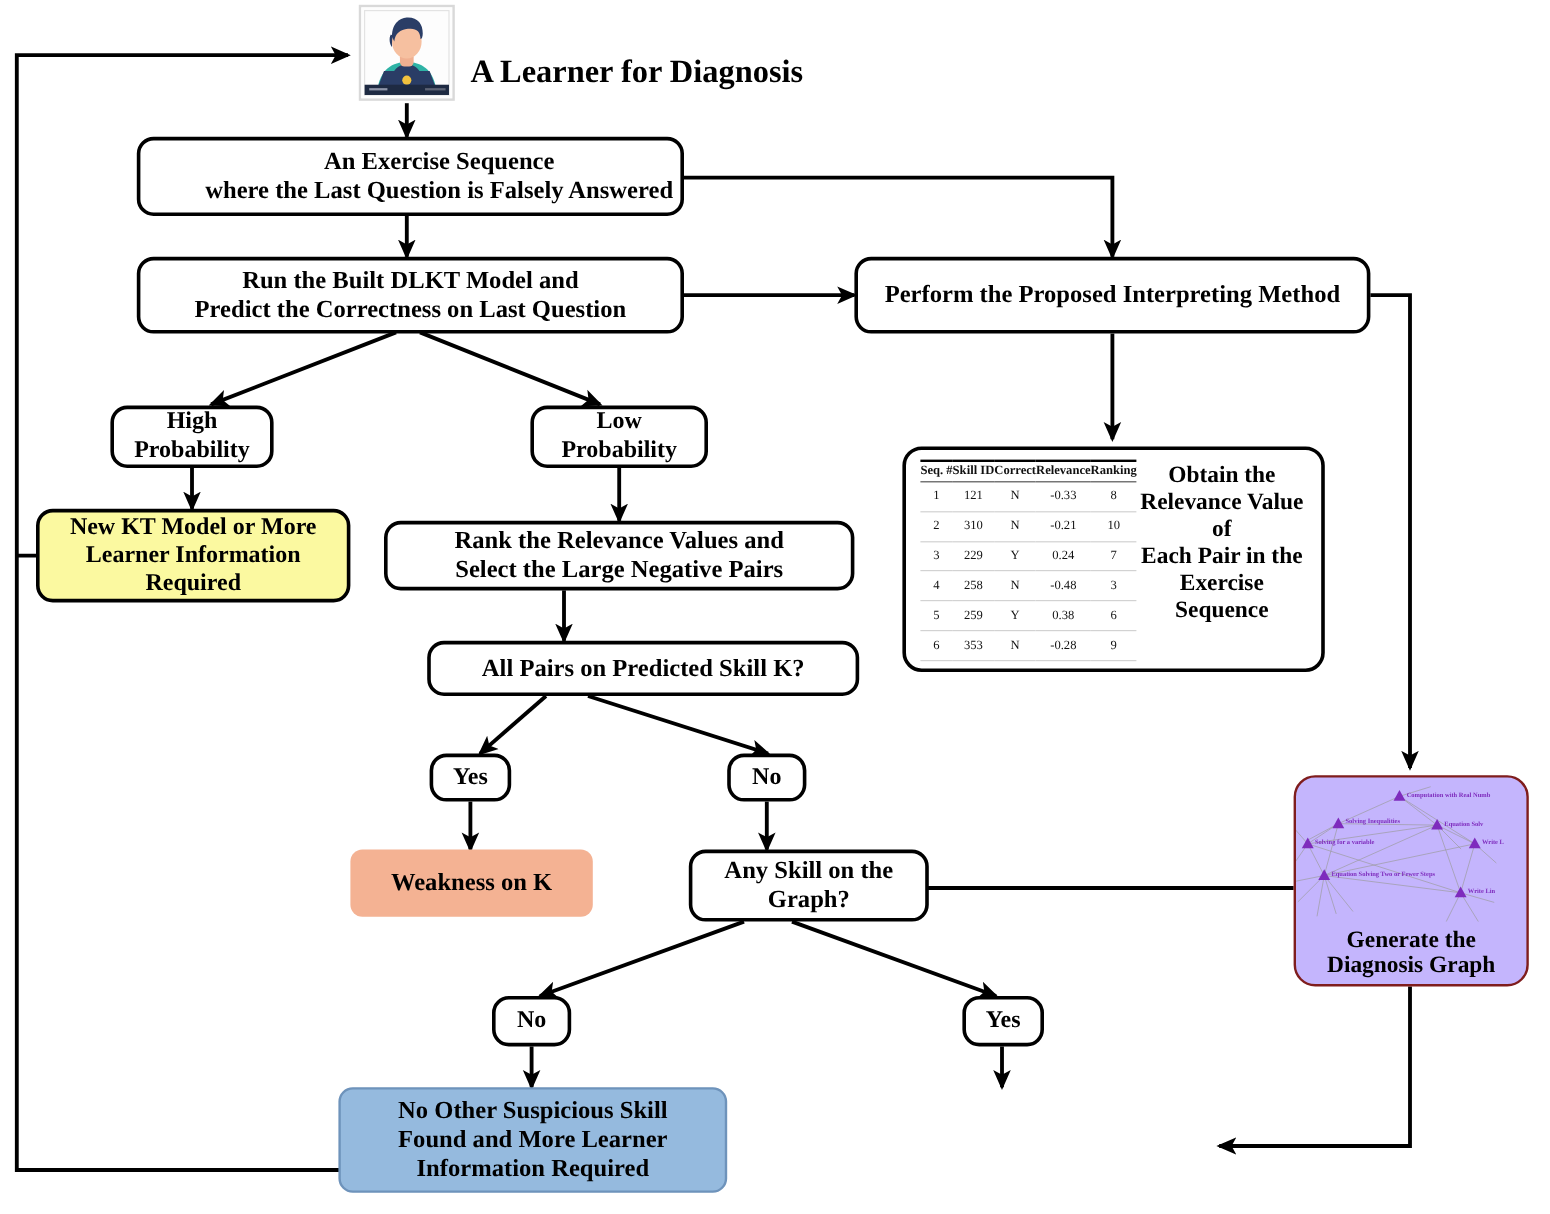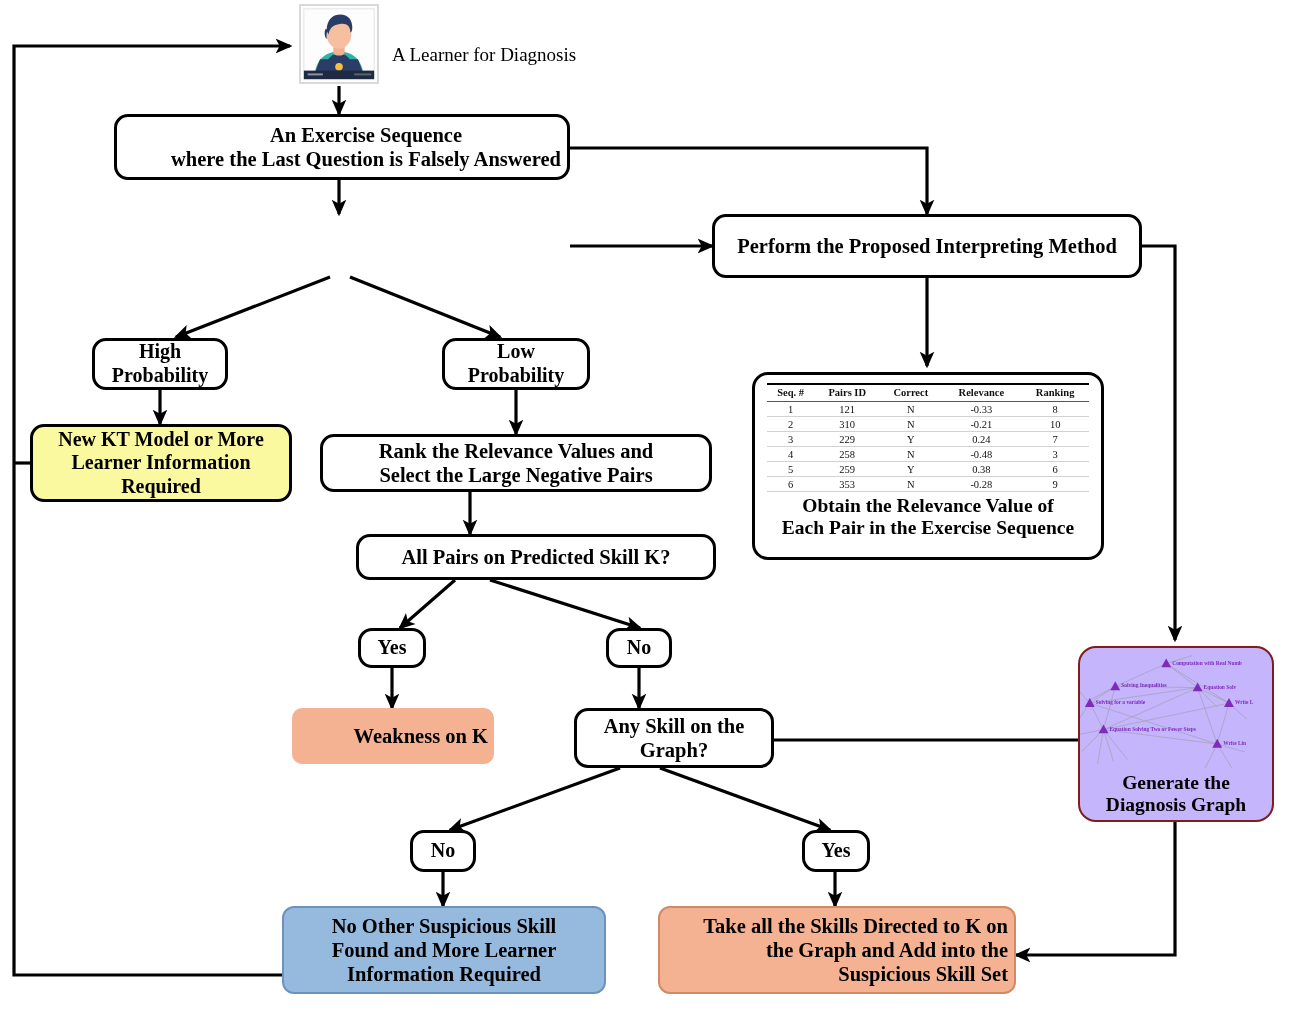--- a/index.html
+++ b/index.html
@@ -37,57 +37,56 @@
     background: #ffffff;
     font-weight: bold;
     color: #000000;
     line-height: 1.18;
     z-index: 3;
   }
   .node .txt { display: block; width: 100%; padding: 0 6px; }
   .n-proc { font-size: 20.5px; }
   .n-small { font-size: 20px; }
   .fill-yellow { background: #fbf9a0; }
-  .fill-orange { background: #f4b293; text-align: right; }
+  .fill-orange { background: #f4b293; }
   .fill-blue   { background: #95bade; }
 
   
   #avatar {
     position: absolute;
     left: 299px; top: 4px;
     width: 80px; height: 80px;
     border: 2px solid #d9d9d9;
     background: #fdfdfd;
     box-sizing: border-box;
     z-index: 3;
     overflow: hidden;
   }
   #learner-caption {
     position: absolute;
     left: 392px; top: 44px;
-    font-size: 19px;
-    font-weight: normal;
+    font-size: 27px;
+    font-weight: bold;
     color: #000;
     white-space: nowrap;
     z-index: 3;
   }
 
   
   #relevance-card {
     position: absolute;
     left: 752px; top: 372px;
     width: 352px; height: 188px;
     border: 3px solid #000;
     border-radius: 16px;
     background: #fff;
     box-sizing: border-box;
     z-index: 3;
     padding: 8px 12px 6px 12px;
     display: flex;
-    flex-direction: column;
   }
   #relevance-table {
     width: 100%;
     border-collapse: collapse;
     font-family: "Liberation Serif", serif;
     font-size: 10.5px;
     color: #111;
   }
   #relevance-table th {
     font-weight: bold;
@@ -226,20 +225,23 @@
       <rect x="7" y="71" width="16" height="2" fill="#8f96a8"></rect>
       <rect x="56" y="71" width="18" height="2" fill="#5d6475"></rect>
     </svg>
   </div>
   <div id="learner-caption">A Learner for Diagnosis</div>
 
   <div class="node n-proc" style="left:114px; top:114px; width:456px; height:66px;padding-left:48px;">
     <span class="txt">An Exercise Sequence<br>where the Last Question is Falsely Answered</span>
   </div>
 
+  <div class="node n-proc" style="left:114px; top:214px; width:456px; height:64px;">
+    <span class="txt">Run the Built DLKT Model and<br>Predict the Correctness on Last Question</span>
+  </div>
 
   <div class="node n-proc" style="left:712px; top:214px; width:430px; height:64px;">
     <span class="txt">Perform the Proposed Interpreting Method</span>
   </div>
 
   <div class="node n-small" style="left:92px; top:338px; width:136px; height:52px;">
     <span class="txt">High<br>Probability</span>
   </div>
 
   <div class="node n-small" style="left:442px; top:338px; width:148px; height:52px;">
@@ -279,30 +281,27 @@
   </div>
 
   <div class="node n-small" style="left:802px; top:830px; width:68px; height:42px;">
     <span class="txt">Yes</span>
   </div>
 
   <div class="node n-proc fill-blue" style="left:282px; top:906px; width:324px; height:88px; border:2px solid #6e93bb; border-radius:12px;">
     <span class="txt">No Other Suspicious Skill<br>Found and More Learner<br>Information Required</span>
   </div>
 
-  <div class="node n-proc fill-orange" style="left:658px; top:906px; width:358px; height:88px; border:2px solid #d08a66; border-radius:12px;">
-    <span class="txt">Take all the Skills Directed to K on<br>the Graph and Add into the<br>Suspicious Skill Set</span>
-  </div>
 
   <div id="relevance-card">
     <table id="relevance-table">
       <thead>
         <tr>
           <th>Seq. #</th>
-          <th>Pairs ID</th>
+          <th>Skill ID</th>
           <th>Correct</th>
           <th>Relevance</th>
           <th>Ranking</th>
         </tr>
       </thead>
       <tbody id="relevance-body">
           <tr>
             <td>1</td>
             <td>121</td>
             <td>N</td>

